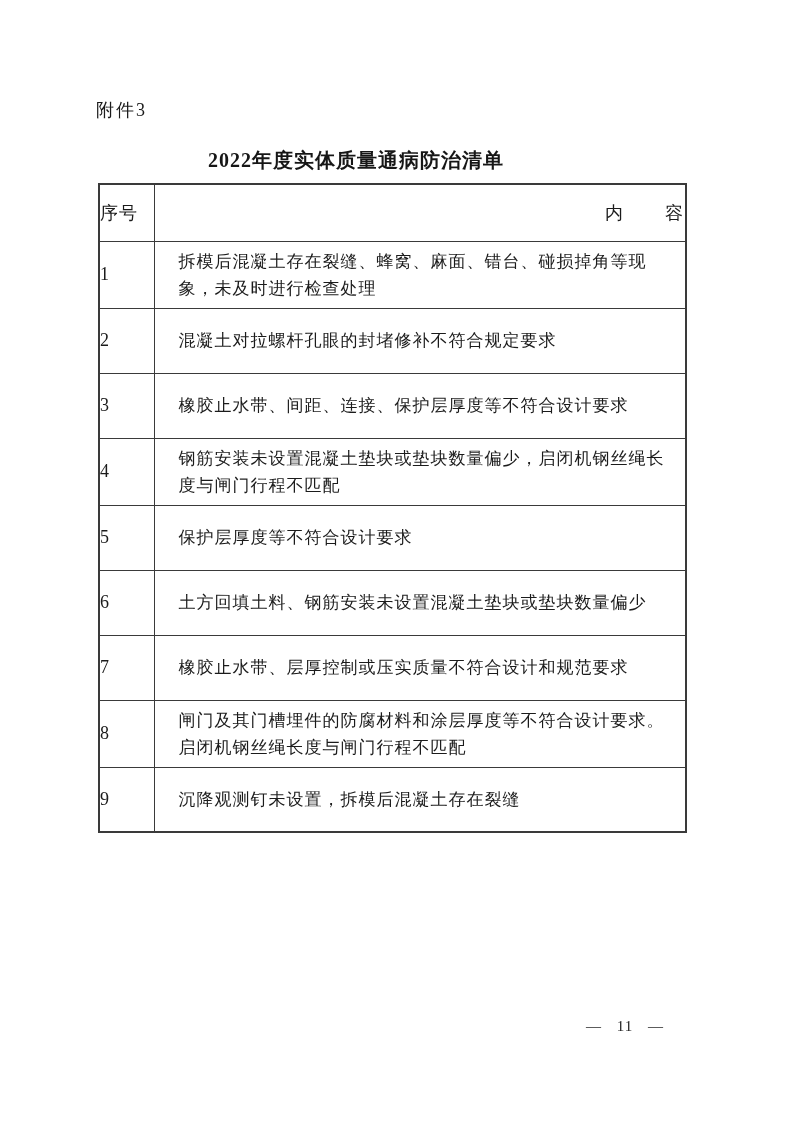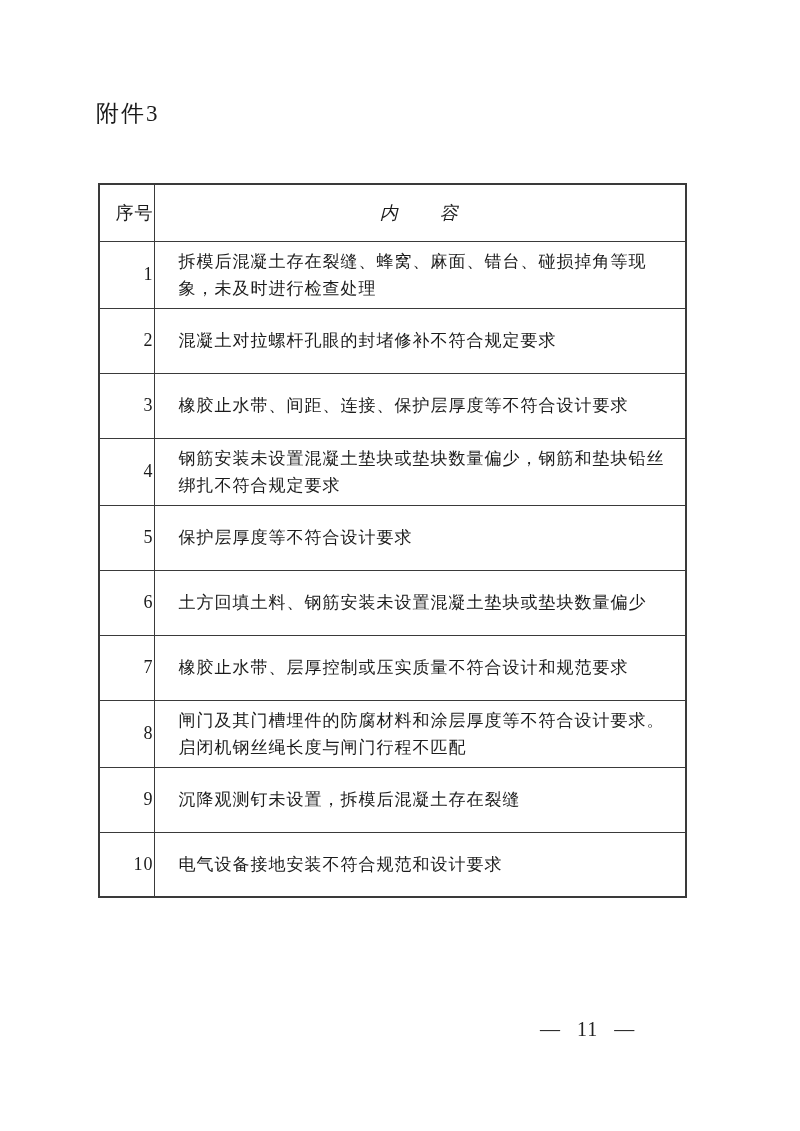--- a/index.html
+++ b/index.html
@@ -14,21 +14,21 @@
   }
   .page {
     position: absolute;
     inset: 0;
     background: #ffffff;
   }
   .attachment-label {
     position: absolute;
     left: 96px;
     top: 98px;
-    font-size: 23px;
+    font-size: 18px;
     letter-spacing: 2px;
     color: #1b1b1b;
   }
   .doc-title {
     position: absolute;
     left: 99px;
     top: 147px;
     width: 514px;
     text-align: center;
     font-size: 20px;
@@ -50,57 +50,58 @@
   table.defect-table td {
     border: 1px solid #3a3a3a;
     vertical-align: middle;
     font-weight: normal;
     color: #1b1b1b;
   }
   col.col-index { width: 55px; }
   tr.header-row { height: 57px; }
   tr.data-row { height: 65px; }
   th.h-index, td.c-index {
-    text-align: right;
+    text-align: left;
     font-size: 18px;
     letter-spacing: 1px;
   }
   th.h-content {
-    text-align: center;
+    text-align: right;
     font-size: 18px;
     letter-spacing: 2px;
     white-space: pre;
-    font-style: italic;
   }
   td.c-content {
     font-size: 17px;
     letter-spacing: 1px;
     line-height: 27px;
     padding: 6px 4px 6px 24px;
     text-align: left;
   }
   .page-number {
     position: absolute;
     top: 1018px;
     left: 540px;
     width: 170px;
-    font-size: 20px;
+    text-align: center;
+    font-size: 15px;
     letter-spacing: 1px;
     word-spacing: 10px;
     color: #222222;
     white-space: nowrap;
   }
 </style>
 </head>
 <body>
 
 <div class="page">
 
   <div class="attachment-label">附件3</div>
 
+  <div class="doc-title">2022年度实体质量通病防治清单</div>
 
   <table class="defect-table">
     <colgroup>
       <col class="col-index">
       <col class="col-content">
     </colgroup>
     <thead>
       <tr class="header-row">
         <th class="h-index">序号</th>
         <th class="h-content">内　　容</th>
@@ -114,21 +115,21 @@
       <tr class="data-row">
         <td class="c-index">2</td>
         <td class="c-content">混凝土对拉螺杆孔眼的封堵修补不符合规定要求</td>
       </tr>
       <tr class="data-row">
         <td class="c-index">3</td>
         <td class="c-content">橡胶止水带、间距、连接、保护层厚度等不符合设计要求</td>
       </tr>
       <tr class="data-row">
         <td class="c-index">4</td>
-        <td class="c-content">钢筋安装未设置混凝土垫块或垫块数量偏少，钢筋和垫块铅丝绑扎不符合规定要求</td>
+        <td class="c-content">钢筋安装未设置混凝土垫块或垫块数量偏少，启闭机钢丝绳长度与闸门行程不匹配</td>
       </tr>
       <tr class="data-row">
         <td class="c-index">5</td>
         <td class="c-content">保护层厚度等不符合设计要求</td>
       </tr>
       <tr class="data-row">
         <td class="c-index">6</td>
         <td class="c-content">土方回填土料、钢筋安装未设置混凝土垫块或垫块数量偏少</td>
       </tr>
       <tr class="data-row">
@@ -136,22 +137,18 @@
         <td class="c-content">橡胶止水带、层厚控制或压实质量不符合设计和规范要求</td>
       </tr>
       <tr class="data-row">
         <td class="c-index">8</td>
         <td class="c-content">闸门及其门槽埋件的防腐材料和涂层厚度等不符合设计要求。启闭机钢丝绳长度与闸门行程不匹配</td>
       </tr>
       <tr class="data-row">
         <td class="c-index">9</td>
         <td class="c-content">沉降观测钉未设置，拆模后混凝土存在裂缝</td>
       </tr>
-      <tr class="data-row">
-        <td class="c-index">10</td>
-        <td class="c-content">电气设备接地安装不符合规范和设计要求</td>
-      </tr>
     </tbody>
   </table>
 
   <div class="page-number">— 11 —</div>
 
 </div>
 
 </body></html>

